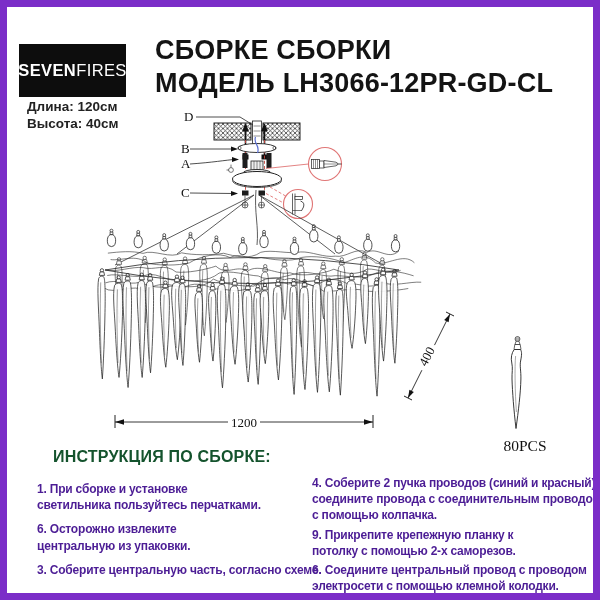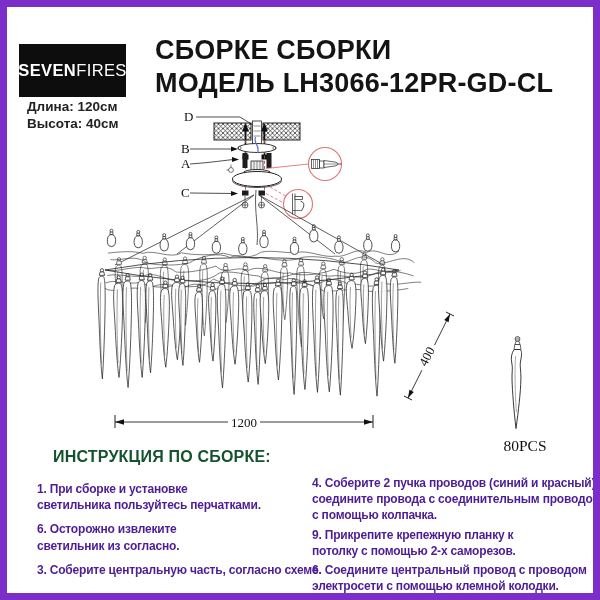--- a/index.html
+++ b/index.html
@@ -628,21 +628,21 @@
 
   <div class="instructions-heading">ИНСТРУКЦИЯ ПО СБОРКЕ:</div>
 
   <div class="col col-left">
     <div class="item">
       <span>1. При сборке и установке</span>
       <span>светильника пользуйтесь перчатками.</span>
     </div>
     <div class="item">
       <span>6. Осторожно извлеките</span>
-      <span>светильник из согласно.</span>
+      <span>центральную из упаковки.</span>
     </div>
     <div class="item">
       <span>3. Соберите центральную часть, согласно схеме.</span>
     </div>
   </div>
 
   <div class="col col-right">
     <div class="item">
       <span>4. Соберите 2 пучка проводов (синий и красный),</span>
       <span>соедините провода с соединительным проводом</span>

